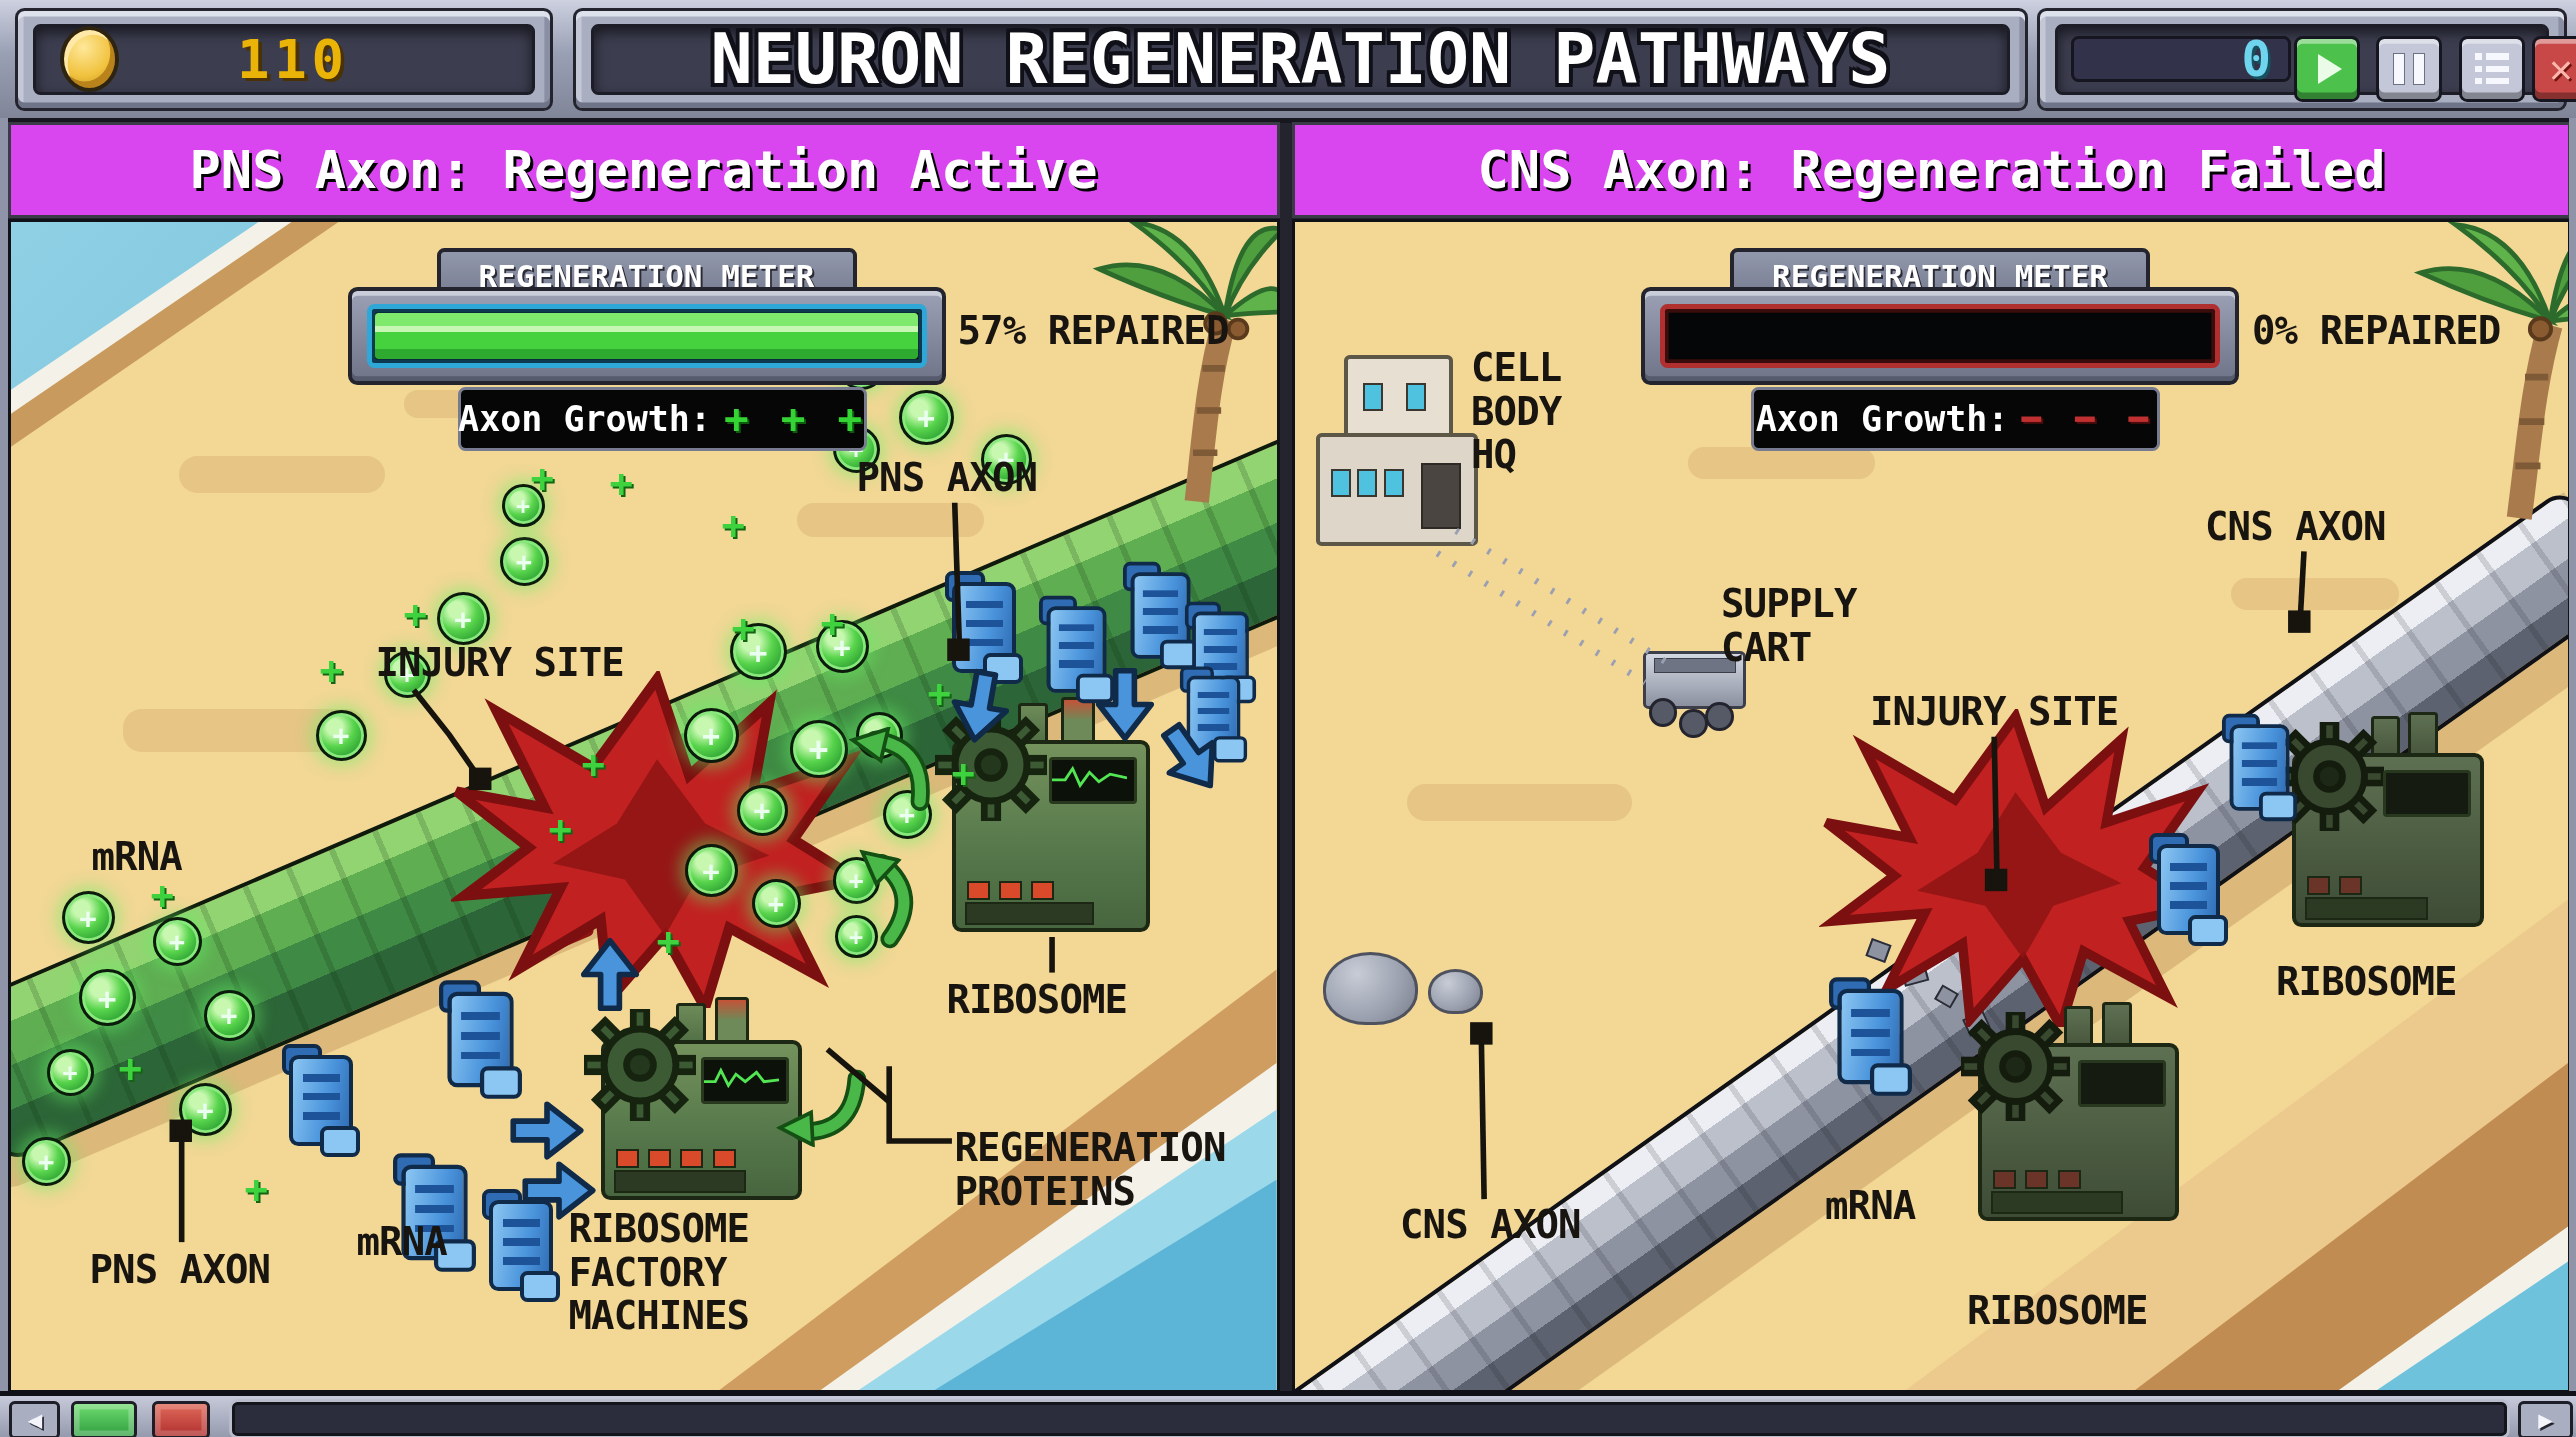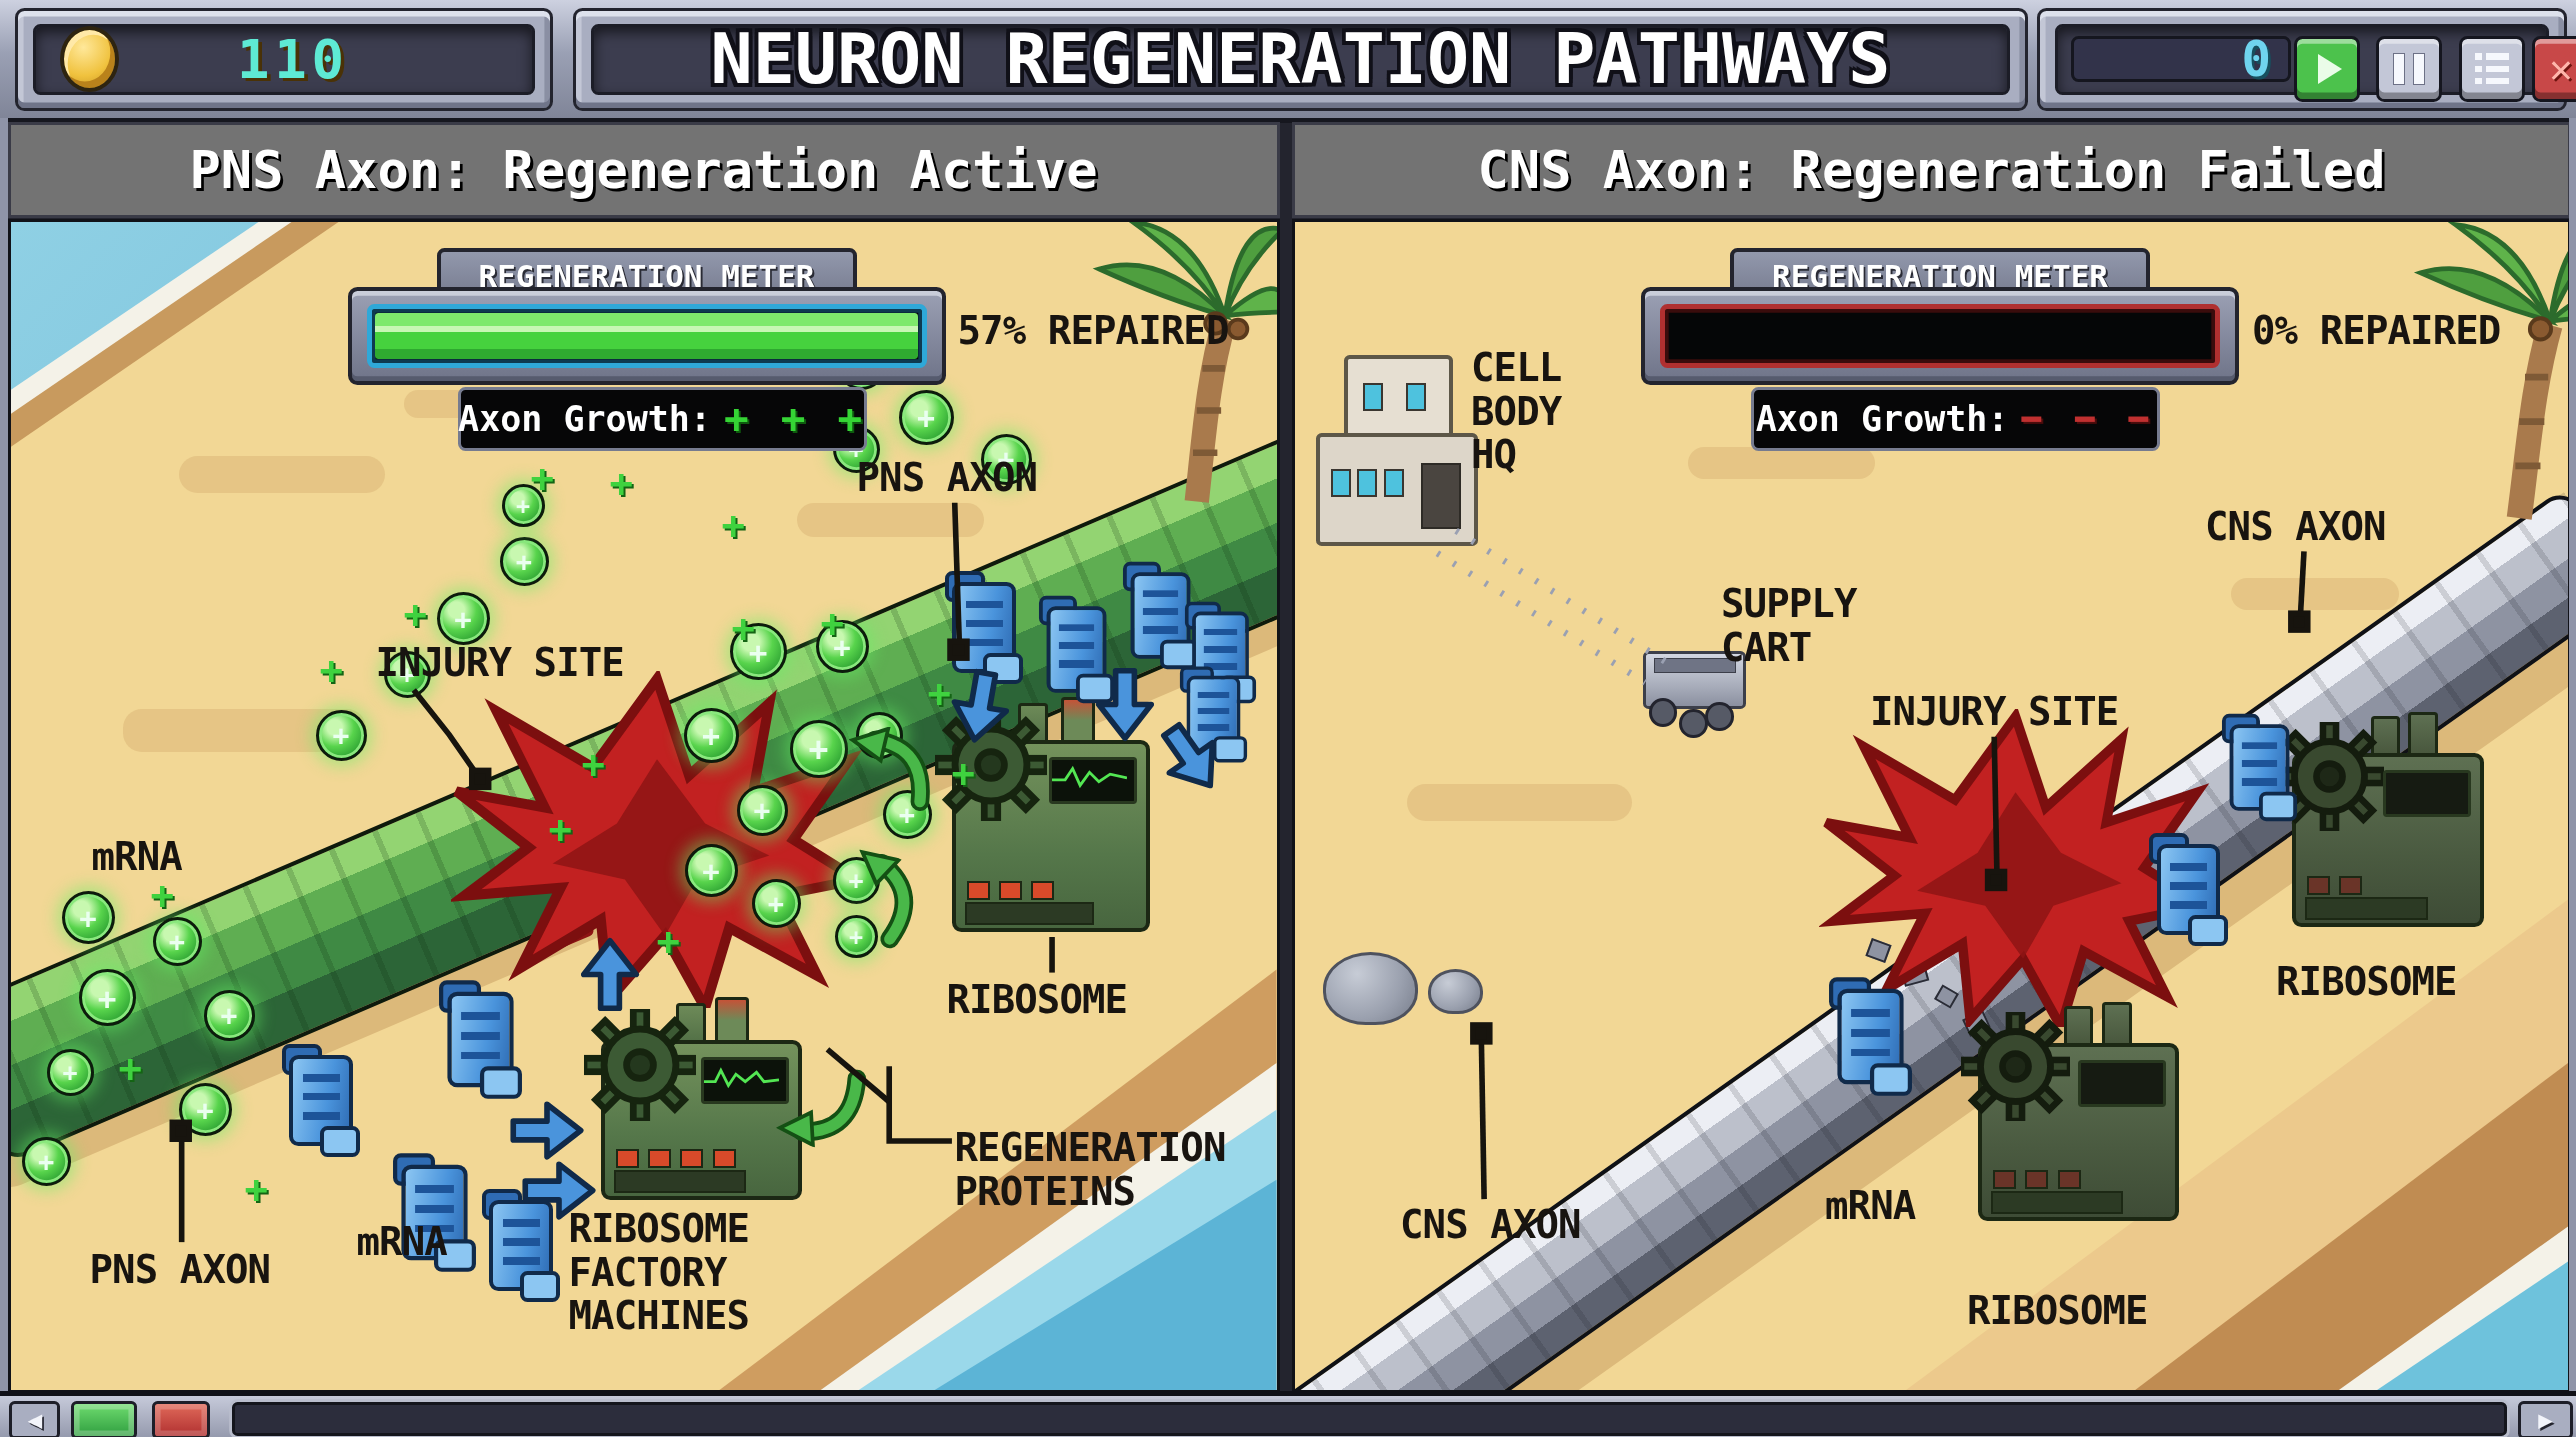--- a/index.html
+++ b/index.html
@@ -10,42 +10,42 @@
     background:linear-gradient(#cdd1e0,#9aa0b4 45%,#808598);border-bottom:5.6px solid #16171f;}
   .hud-box{position:absolute;top:7.5px;height:97px;background:#a9aec1;border:3.7px solid #23242e;border-radius:9.4px;
     box-shadow:inset 0 5.6px 0 #dde1ec, inset 0 -5.6px 0 #6f7489, inset 5.6px 0 0 #c3c7d6, inset -5.6px 0 0 #8a8fa3;}
   .hud-inner{position:absolute;left:15px;right:15px;top:13px;bottom:13px;background:#3c3d4f;
     border-radius:7.5px;border:3.7px solid #1c1d27;box-shadow:inset 0 5.6px 13px #00000099;}
   .coin-box{left:15px;width:532px;}
   .coin{position:absolute;left:24px;top:50%;transform:translateY(-50%);width:51px;height:58px;border-radius:50%;
     background:radial-gradient(circle at 38% 30%,#ffe89a,#f0c23e 55%,#c08a1a);border:4.7px solid #2e2410;
     box-shadow:inset -4.7px -6.6px 0 #b9821b, inset 3.7px 4.7px 0 #ffe9a8;}
   .coin-value{position:absolute;left:201px;top:50%;transform:translateY(-50%);
-    color:#5eead4;font-size:54px;font-weight:bold;letter-spacing:4.7px;text-shadow:3.7px 3.7px 0 #4a3206;}
+    color:#eab308;font-size:54px;font-weight:bold;letter-spacing:4.7px;text-shadow:3.7px 3.7px 0 #4a3206;}
   .title-box{left:573px;width:1449px;}
   .hud-title{position:absolute;inset:0;display:flex;align-items:center;justify-content:center;
     color:#fff;font-size:70px;font-weight:bold;letter-spacing:0px;white-space:nowrap;
     text-shadow:3.7px 0 #101018,-3.7px 0 #101018,0 3.7px #101018,0 -3.7px #101018,3.7px 3.7px #101018,-3.7px -3.7px #101018,3.7px -3.7px #101018,-3.7px 3.7px #101018;}
   .controls-box{left:2037px;width:524px;}
   .ctl-display{position:absolute;left:13px;top:9.4px;width:197px;bottom:9.4px;background:#32334a;
     border:3.7px solid #15161f;border-radius:7.5px;display:flex;align-items:center;justify-content:flex-end;padding-right:17px;
     color:#6fd4ee;font-size:49px;font-weight:bold;text-shadow:2.8px 2.8px 0 #17505f;}
   .ctl{position:absolute;top:9.4px;width:60px;height:60px;border:3.7px solid #15161f;border-radius:8.4px;
     display:flex;align-items:center;justify-content:center;
     box-shadow:inset 0 4.7px 0 rgba(255,255,255,.45), inset 0 -6.6px 0 rgba(0,0,0,.33);}
   .ctl-play{left:236px;background:#4cc24c;}
   .ctl-play .tri{width:0;height:0;border-left:24px solid #eafce8;border-top:15px solid transparent;border-bottom:15px solid transparent;margin-left:5.6px;}
   .ctl-pause{left:318px;background:#c3c7d7;}
   .ctl-pause .bar{width:10.3px;height:30px;background:#f6f8fd;border:1.9px solid #6d7186;margin:0 3.7px;}
   .ctl-menu{left:401px;background:#c3c7d7;flex-direction:column;}
   .menu-line{width:34px;height:6.6px;margin:2.8px 0;
     background:linear-gradient(90deg,#f6f8fd 0 6.6px,rgba(0,0,0,0) 6.6px 11.2px,#f6f8fd 11.2px 100%);}
   .ctl-close{left:474px;width:52px;background:#c84848;color:#ffb5ab;font-size:39px;font-weight:bold;text-shadow:1.9px 1.9px 0 #6d1410;}
   
-  .panel-header{position:absolute;top:122px;height:90px;background:#737373;border:3.7px solid #3a3b47;
+  .panel-header{position:absolute;top:122px;height:90px;background:#d946ef;border:3.7px solid #3a3b47;
     display:flex;align-items:center;justify-content:center;color:#fff;font-size:52px;font-weight:bold;white-space:nowrap;
     text-shadow:2.8px 2.8px 0 #000;}
   .ph-left{left:7.5px;width:1266px;}
   .ph-right{left:1292px;width:1273px;}
   
   .panel{position:absolute;top:219px;height:1168px;background:#f2d795;overflow:hidden;border:3.7px solid #111218;}
   .p-left{left:7.5px;width:1266px;}
   .p-right{left:1292px;width:1273px;}
   .layer{position:absolute;inset:0;}
   .clip{position:absolute;inset:0;}

